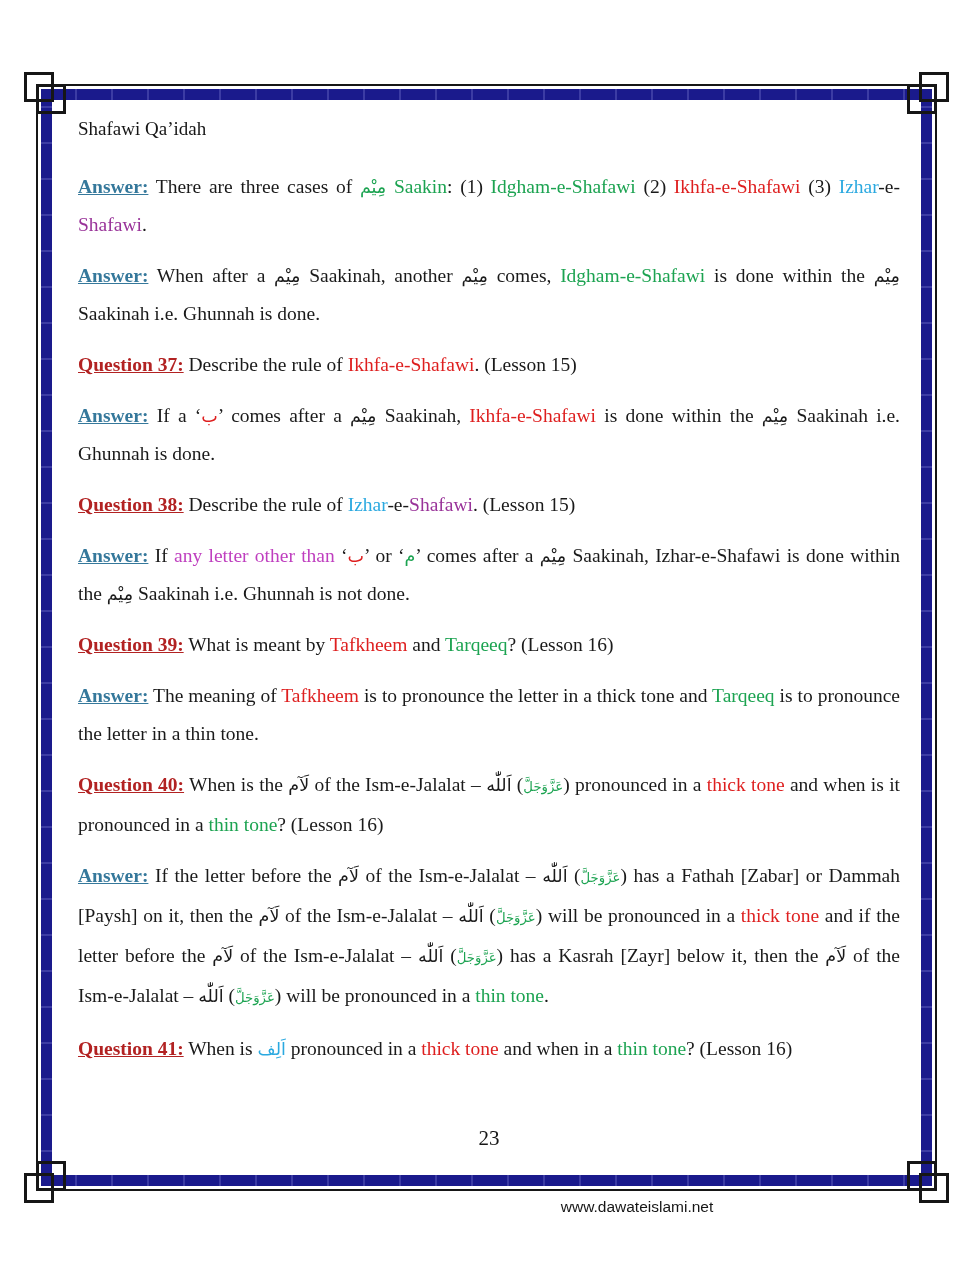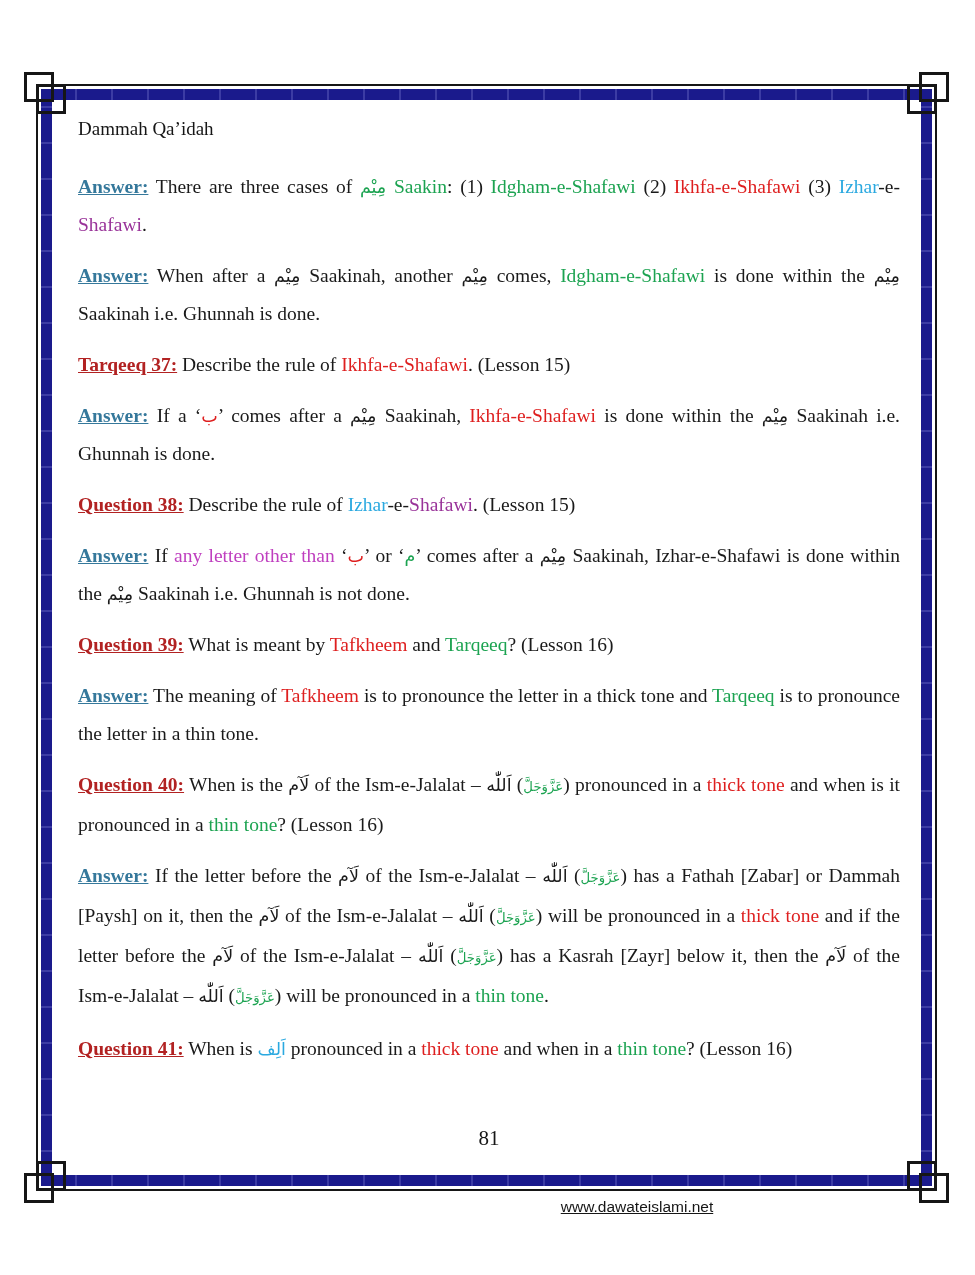--- a/index.html
+++ b/index.html
@@ -47,21 +47,20 @@
   }
   .small{font-size:0.68em;}
   #page-number{
     position:absolute;left:78px;top:1126px;width:822px;text-align:center;
     font-size:21px;color:#161616;
   }
   #doc-footer{
     position:absolute;left:637px;top:1198px;transform:translateX(-50%);
     font-family:"Liberation Sans", sans-serif;font-size:15.5px;color:#161616;
     white-space:nowrap;
-    text-decoration:underline;
   }
 </style>
 </head>
 <body>
 
 <div id="frame">
   <div class="band band-top"></div>
   <div class="band band-bottom"></div>
   <div class="band band-left"></div>
   <div class="band band-right"></div>
@@ -76,31 +75,31 @@
   <div class="knot knot-bl">
     <div class="sq-a"></div>
       <div class="sq-b"></div>
   </div>
   <div class="knot knot-br">
     <div class="sq-a"></div>
       <div class="sq-b"></div>
   </div>
 </div>
 
-<div id="doc-header">Dammah Qa’idah</div>
+<div id="doc-header">Shafawi Qa’idah</div>
 
 <div id="doc-body">
     <p class="para"><span class="run bold" style="color: rgb(53, 120, 155);">Answer:</span><span class="run" style="color: rgb(26, 26, 26);"> There are three cases of </span><span class="run ar" style="color: rgb(28, 163, 81);">مِيْم</span><span class="run" style="color: rgb(26, 26, 26);"> </span><span class="run" style="color: rgb(28, 163, 81);">Saakin</span><span class="run" style="color: rgb(26, 26, 26);">: (1) </span><span class="run" style="color: rgb(28, 163, 81);">Idgham-e-Shafawi</span><span class="run" style="color: rgb(26, 26, 26);"> (2) </span><span class="run" style="color: rgb(222, 31, 31);">Ikhfa-e-Shafawi</span><span class="run" style="color: rgb(26, 26, 26);"> (3) </span><span class="run" style="color: rgb(43, 169, 224);">Izhar</span><span class="run" style="color: rgb(26, 26, 26);">-e-</span><span class="run" style="color: rgb(153, 51, 153);">Shafawi</span><span class="run" style="color: rgb(26, 26, 26);">.</span></p>
     <p class="para"><span class="run bold" style="color: rgb(53, 120, 155);">Answer:</span><span class="run" style="color: rgb(26, 26, 26);"> When after a </span><span class="run ar" style="color: rgb(26, 26, 26);">مِيْم</span><span class="run" style="color: rgb(26, 26, 26);"> Saakinah, another </span><span class="run ar" style="color: rgb(26, 26, 26);">مِيْم</span><span class="run" style="color: rgb(26, 26, 26);"> comes, </span><span class="run" style="color: rgb(28, 163, 81);">Idgham-e-Shafawi</span><span class="run" style="color: rgb(26, 26, 26);"> is done within the </span><span class="run ar" style="color: rgb(26, 26, 26);">مِيْم</span><span class="run" style="color: rgb(26, 26, 26);"> Saakinah i.e. Ghunnah is done.</span></p>
-    <p class="para"><span class="run bold" style="color: rgb(178, 34, 34);">Tarqeeq 37:</span><span class="run" style="color: rgb(26, 26, 26);"> Describe the rule of </span><span class="run" style="color: rgb(222, 31, 31);">Ikhfa-e-Shafawi</span><span class="run" style="color: rgb(26, 26, 26);">. (Lesson 15)</span></p>
+    <p class="para"><span class="run bold" style="color: rgb(178, 34, 34);">Question 37:</span><span class="run" style="color: rgb(26, 26, 26);"> Describe the rule of </span><span class="run" style="color: rgb(222, 31, 31);">Ikhfa-e-Shafawi</span><span class="run" style="color: rgb(26, 26, 26);">. (Lesson 15)</span></p>
     <p class="para"><span class="run bold" style="color: rgb(53, 120, 155);">Answer:</span><span class="run" style="color: rgb(26, 26, 26);"> If a ‘</span><span class="run ar" style="color: rgb(222, 31, 31);">ب</span><span class="run" style="color: rgb(26, 26, 26);">’ comes after a </span><span class="run ar" style="color: rgb(26, 26, 26);">مِيْم</span><span class="run" style="color: rgb(26, 26, 26);"> Saakinah, </span><span class="run" style="color: rgb(222, 31, 31);">Ikhfa-e-Shafawi</span><span class="run" style="color: rgb(26, 26, 26);"> is done within the </span><span class="run ar" style="color: rgb(26, 26, 26);">مِيْم</span><span class="run" style="color: rgb(26, 26, 26);"> Saakinah i.e. Ghunnah is done.</span></p>
     <p class="para"><span class="run bold" style="color: rgb(178, 34, 34);">Question 38:</span><span class="run" style="color: rgb(26, 26, 26);"> Describe the rule of </span><span class="run" style="color: rgb(43, 169, 224);">Izhar</span><span class="run" style="color: rgb(26, 26, 26);">-e-</span><span class="run" style="color: rgb(153, 51, 153);">Shafawi</span><span class="run" style="color: rgb(26, 26, 26);">. (Lesson 15)</span></p>
     <p class="para"><span class="run bold" style="color: rgb(53, 120, 155);">Answer:</span><span class="run" style="color: rgb(26, 26, 26);"> If </span><span class="run" style="color: rgb(191, 63, 191);">any letter other than</span><span class="run" style="color: rgb(26, 26, 26);"> ‘</span><span class="run ar" style="color: rgb(222, 31, 31);">ب</span><span class="run" style="color: rgb(26, 26, 26);">’ or ‘</span><span class="run ar" style="color: rgb(28, 163, 81);">م</span><span class="run" style="color: rgb(26, 26, 26);">’ comes after a </span><span class="run ar" style="color: rgb(26, 26, 26);">مِيْم</span><span class="run" style="color: rgb(26, 26, 26);"> Saakinah, Izhar-e-Shafawi is done within the </span><span class="run ar" style="color: rgb(26, 26, 26);">مِيْم</span><span class="run" style="color: rgb(26, 26, 26);"> Saakinah i.e. Ghunnah is not done.</span></p>
     <p class="para"><span class="run bold" style="color: rgb(178, 34, 34);">Question 39:</span><span class="run" style="color: rgb(26, 26, 26);"> What is meant by </span><span class="run" style="color: rgb(222, 31, 31);">Tafkheem</span><span class="run" style="color: rgb(26, 26, 26);"> and </span><span class="run" style="color: rgb(28, 163, 81);">Tarqeeq</span><span class="run" style="color: rgb(26, 26, 26);">? (Lesson 16)</span></p>
     <p class="para"><span class="run bold" style="color: rgb(53, 120, 155);">Answer:</span><span class="run" style="color: rgb(26, 26, 26);"> The meaning of </span><span class="run" style="color: rgb(222, 31, 31);">Tafkheem</span><span class="run" style="color: rgb(26, 26, 26);"> is to pronounce the letter in a thick tone and </span><span class="run" style="color: rgb(28, 163, 81);">Tarqeeq</span><span class="run" style="color: rgb(26, 26, 26);"> is to pronounce the letter in a thin tone.</span></p>
     <p class="para"><span class="run bold" style="color: rgb(178, 34, 34);">Question 40:</span><span class="run" style="color: rgb(26, 26, 26);"> When is the </span><span class="run ar" style="color: rgb(26, 26, 26);">لَآم</span><span class="run" style="color: rgb(26, 26, 26);"> of the Ism-e-Jalalat – </span><span class="run ar" style="color: rgb(26, 26, 26);">اَللّٰه</span><span class="run" style="color: rgb(26, 26, 26);"> (</span><span class="run ar small" style="color: rgb(28, 163, 81);">عَزَّوَجَلَّ</span><span class="run" style="color: rgb(26, 26, 26);">) pronounced in a </span><span class="run" style="color: rgb(222, 31, 31);">thick tone</span><span class="run" style="color: rgb(26, 26, 26);"> and when is it pronounced in a </span><span class="run" style="color: rgb(28, 163, 81);">thin tone</span><span class="run" style="color: rgb(26, 26, 26);">? (Lesson 16)</span></p>
     <p class="para"><span class="run bold" style="color: rgb(53, 120, 155);">Answer:</span><span class="run" style="color: rgb(26, 26, 26);"> If the letter before the </span><span class="run ar" style="color: rgb(26, 26, 26);">لَآم</span><span class="run" style="color: rgb(26, 26, 26);"> of the Ism-e-Jalalat – </span><span class="run ar" style="color: rgb(26, 26, 26);">اَللّٰه</span><span class="run" style="color: rgb(26, 26, 26);"> (</span><span class="run ar small" style="color: rgb(28, 163, 81);">عَزَّوَجَلَّ</span><span class="run" style="color: rgb(26, 26, 26);">) has a Fathah [Zabar] or Dammah [Paysh] on it, then the </span><span class="run ar" style="color: rgb(26, 26, 26);">لَآم</span><span class="run" style="color: rgb(26, 26, 26);"> of the Ism-e-Jalalat – </span><span class="run ar" style="color: rgb(26, 26, 26);">اَللّٰه</span><span class="run" style="color: rgb(26, 26, 26);"> (</span><span class="run ar small" style="color: rgb(28, 163, 81);">عَزَّوَجَلَّ</span><span class="run" style="color: rgb(26, 26, 26);">) will be pronounced in a </span><span class="run" style="color: rgb(222, 31, 31);">thick tone</span><span class="run" style="color: rgb(26, 26, 26);"> and if the letter before the </span><span class="run ar" style="color: rgb(26, 26, 26);">لَآم</span><span class="run" style="color: rgb(26, 26, 26);"> of the Ism-e-Jalalat – </span><span class="run ar" style="color: rgb(26, 26, 26);">اَللّٰه</span><span class="run" style="color: rgb(26, 26, 26);"> (</span><span class="run ar small" style="color: rgb(28, 163, 81);">عَزَّوَجَلَّ</span><span class="run" style="color: rgb(26, 26, 26);">) has a Kasrah [Zayr] below it, then the </span><span class="run ar" style="color: rgb(26, 26, 26);">لَآم</span><span class="run" style="color: rgb(26, 26, 26);"> of the Ism-e-Jalalat – </span><span class="run ar" style="color: rgb(26, 26, 26);">اَللّٰه</span><span class="run" style="color: rgb(26, 26, 26);"> (</span><span class="run ar small" style="color: rgb(28, 163, 81);">عَزَّوَجَلَّ</span><span class="run" style="color: rgb(26, 26, 26);">) will be pronounced in a </span><span class="run" style="color: rgb(28, 163, 81);">thin tone</span><span class="run" style="color: rgb(26, 26, 26);">.</span></p>
     <p class="para"><span class="run bold" style="color: rgb(178, 34, 34);">Question 41:</span><span class="run" style="color: rgb(26, 26, 26);"> When is </span><span class="run ar" style="color: rgb(43, 169, 224);">اَلِف</span><span class="run" style="color: rgb(26, 26, 26);"> pronounced in a </span><span class="run" style="color: rgb(222, 31, 31);">thick tone</span><span class="run" style="color: rgb(26, 26, 26);"> and when in a </span><span class="run" style="color: rgb(28, 163, 81);">thin tone</span><span class="run" style="color: rgb(26, 26, 26);">? (Lesson 16)</span></p>
   </div>
 
-<div id="page-number">81</div>
+<div id="page-number">23</div>
 
 <div id="doc-footer">www.dawateislami.net</div>
 
 </body></html>

